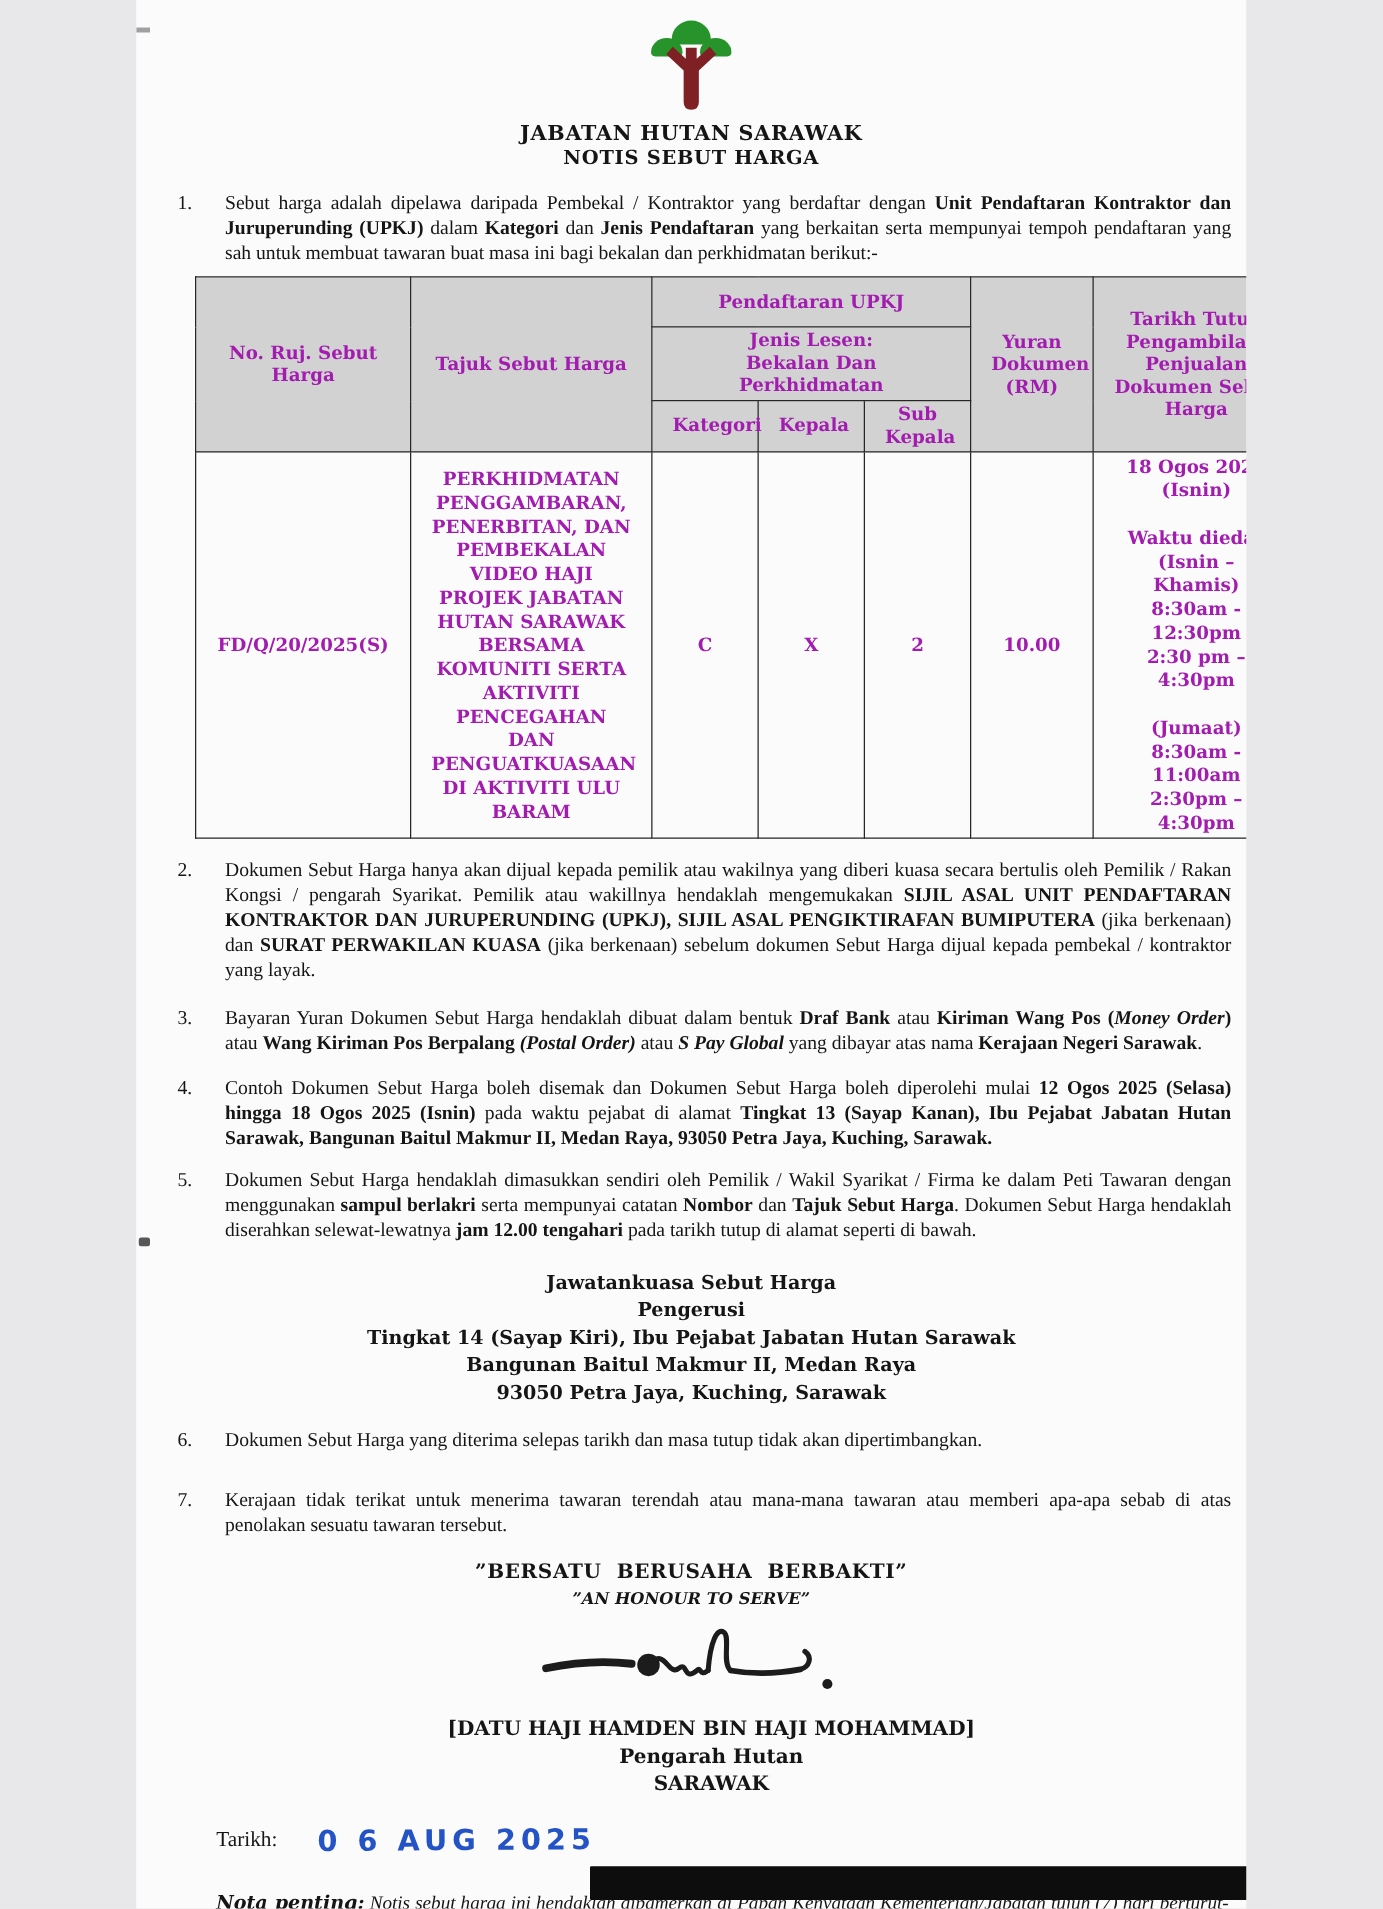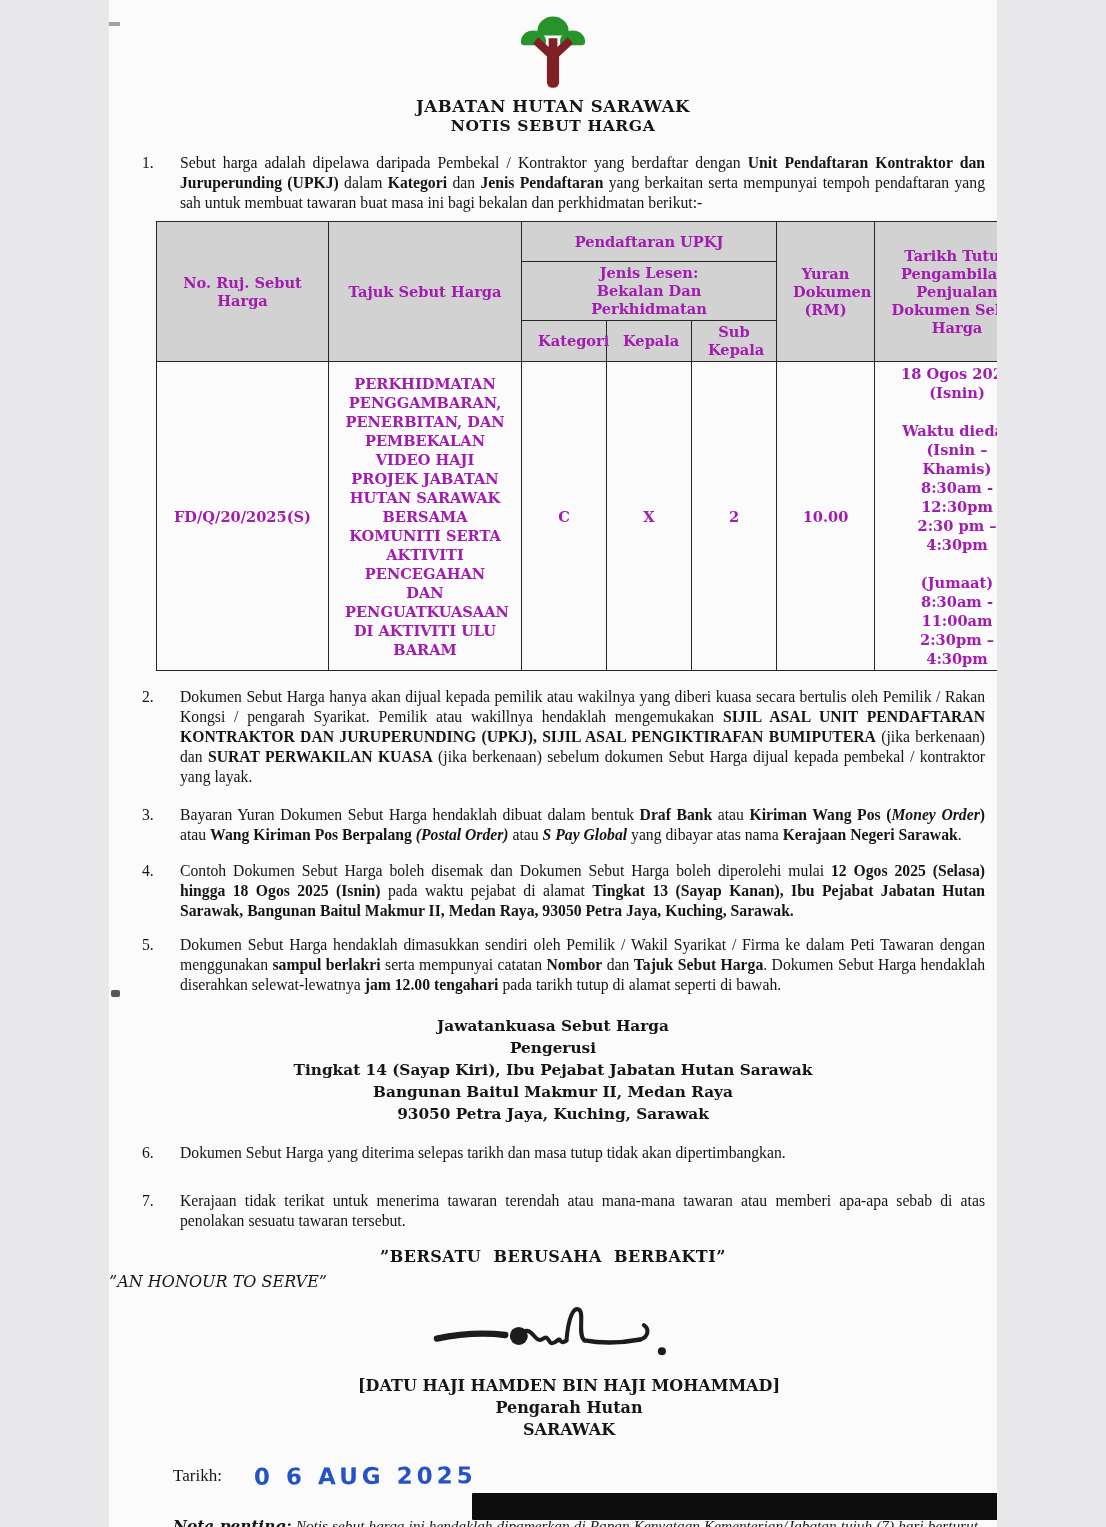--- a/index.html
+++ b/index.html
@@ -44,22 +44,22 @@
   
   .addr {
     text-align:center; font-family:"DejaVu Serif", serif; font-weight:bold;
     font-size:15.3px; line-height:22px;
   }
   .motto1 {
     text-align:center; font-family:"DejaVu Serif", serif; font-weight:bold;
     font-size:16px; white-space:pre-wrap; letter-spacing:0.5px;
   }
   .motto2 {
-    text-align:left; font-family:"DejaVu Serif", serif; font-weight:normal;
-    font-style:italic; font-size:16px; margin-top:6px;
+    text-align:center; font-family:"DejaVu Serif", serif; font-weight:bold;
+    font-style:italic; font-size:13px; margin-top:6px;
   }
   .sig-wrap { text-align:center; margin-top:8px; }
   .sig-svg { display:inline-block; width:280px; height:72px; }
   .signame {
     text-align:center; font-family:"DejaVu Serif", serif; font-weight:bold;
     font-size:16px; line-height:22px;padding-left:32px;
   }
   
   .date-line { margin:22px 0 0 64px; font-size:17px; }
   .date-label { font-family:"Liberation Serif", serif; }

